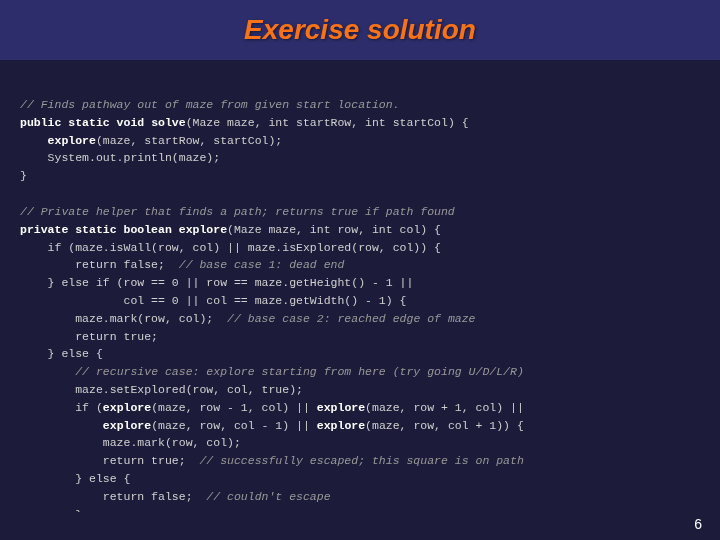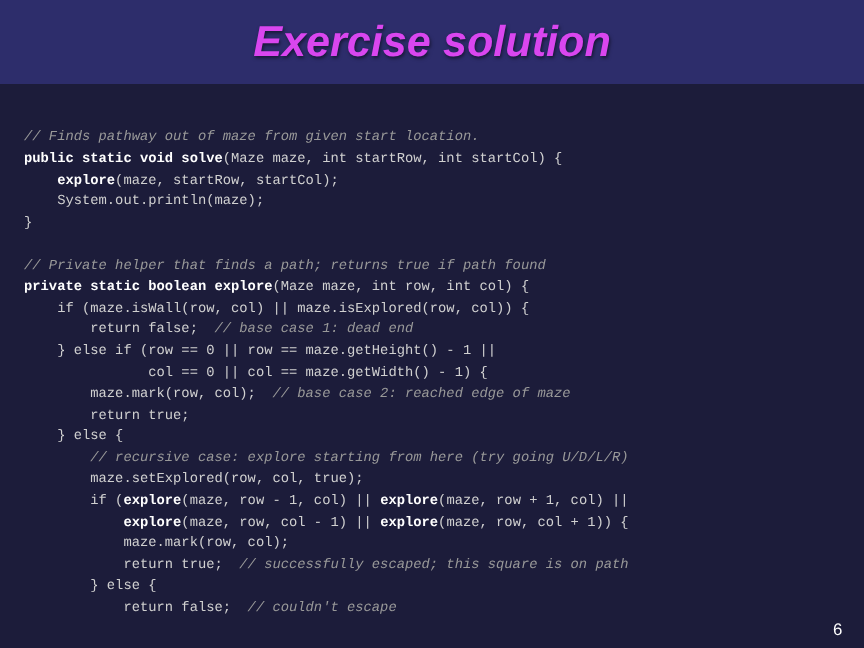--- a/index.html
+++ b/index.html
@@ -19,23 +19,23 @@
       flex-direction: column;
     }
 
     .title-bar {
       background: #2d2d6b;
       padding: 14px 20px;
       text-align: center;
     }
 
     .title-bar h1 {
-      color: #d946ef;
+      color: #f97316;
       font-family: Arial, Helvetica, sans-serif;
-      font-size: 36px;
+      font-size: 28px;
       font-weight: bold;
       font-style: italic;
       text-shadow: 1px 1px 3px rgba(0,0,0,0.5);
     }
 
     .code-area {
       flex: 1;
       padding: 14px 20px 10px 20px;
       overflow: hidden;
       margin-top: 22px;

